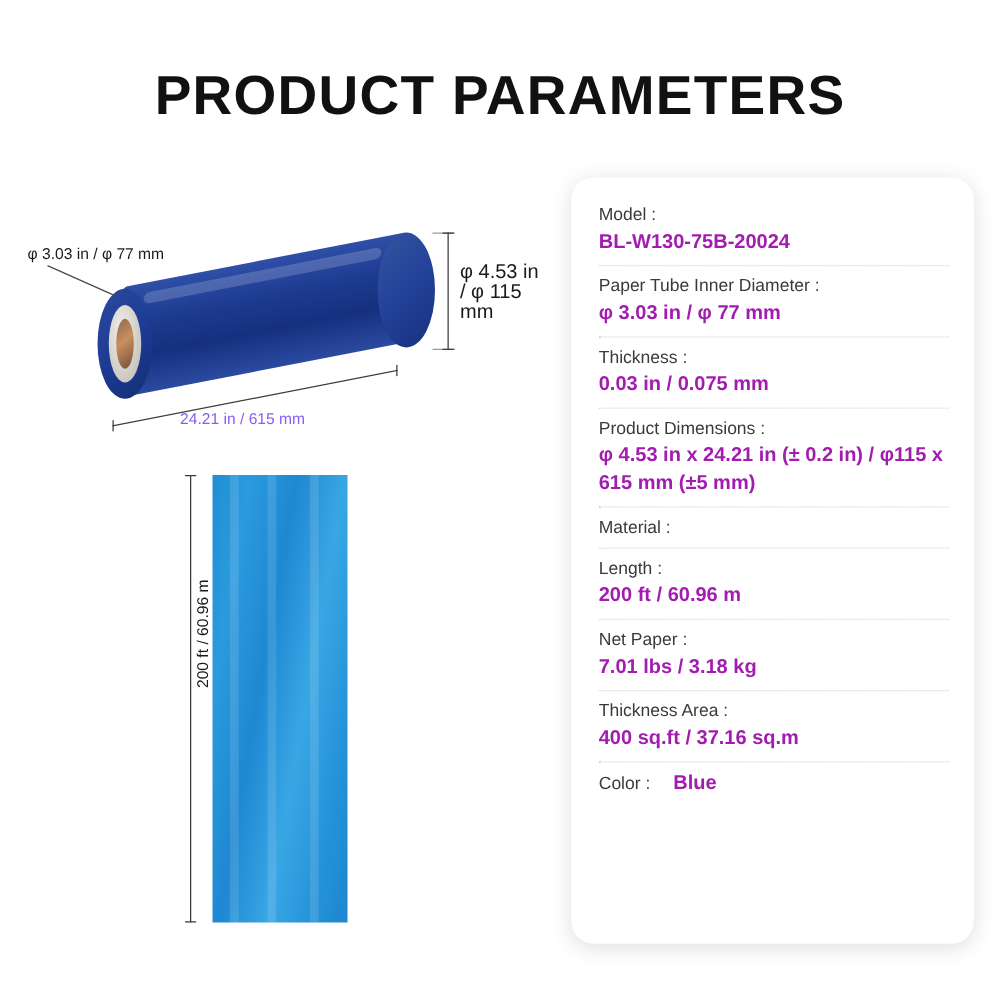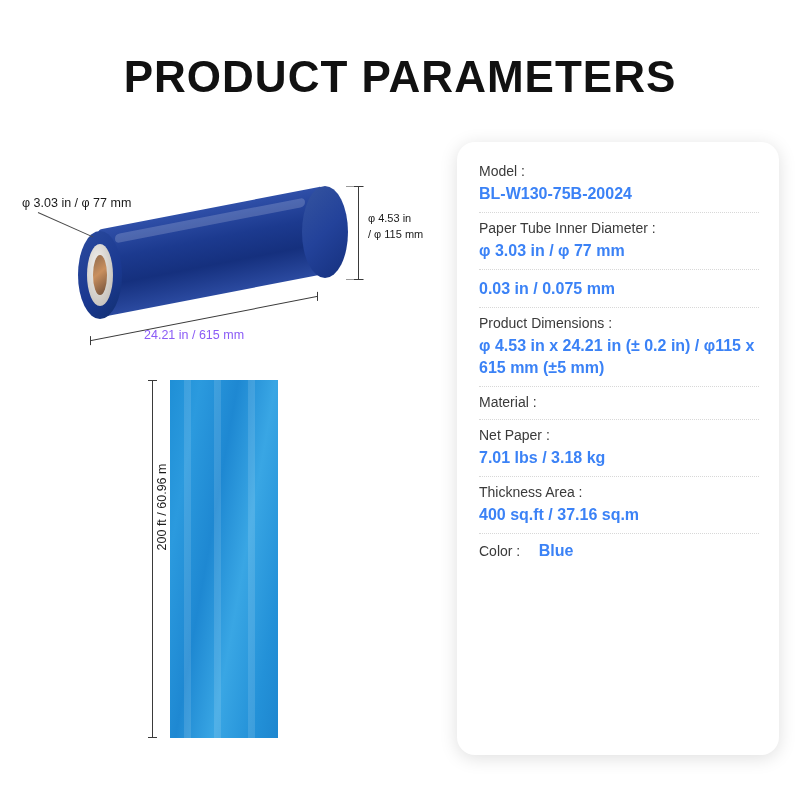--- a/index.html
+++ b/index.html
@@ -162,21 +162,21 @@
     left: 326px;
     top: 119px;
     width: 18px;
     height: 1px;
     background: #9a9a9a;
   }
   .label-outer {
     position: absolute;
     left: 348px;
     top: 50px;
-    font-size: 11px;
+    font-size: 16px;
     line-height: 16px;
     color: #1a1a1a;
   }
 
   
   .hline-len {
     position: absolute;
     left: 70px;
     top: 158px;
     width: 228px;
@@ -274,21 +274,21 @@
     border-bottom: none;
   }
   .spec-label {
     font-size: 14px;
     color: #3a3a3a;
     line-height: 19px;
   }
   .spec-value {
     font-size: 16px;
     font-weight: bold;
-    color: #3b82f6;
+    color: #a21caf;
     line-height: 22px;
     margin-top: 2px;
   }
   .spec-row.inline .spec-label,
   .spec-row.inline .spec-value {
     display: inline;
     margin-top: 0;
   }
   .spec-row.inline .spec-value {
     margin-left: 14px;
@@ -342,32 +342,37 @@
       <div class="spec-label">Model :</div>
       <div class="spec-value">BL-W130-75B-20024</div>
     </div>
 
     <div class="spec-row">
       <div class="spec-label">Paper Tube Inner Diameter :</div>
       <div class="spec-value">φ 3.03 in / φ 77 mm</div>
     </div>
 
     <div class="spec-row">
+      <div class="spec-label">Thickness :</div>
       <div class="spec-value">0.03 in / 0.075 mm</div>
     </div>
 
     <div class="spec-row">
       <div class="spec-label">Product Dimensions :</div>
       <div class="spec-value">φ 4.53 in x 24.21 in (± 0.2 in) / φ115 x 615 mm (±5 mm)</div>
     </div>
 
     <div class="spec-row">
       <div class="spec-label">Material :</div>
     </div>
 
+    <div class="spec-row">
+      <div class="spec-label">Length :</div>
+      <div class="spec-value">200 ft / 60.96 m</div>
+    </div>
 
     <div class="spec-row">
       <div class="spec-label">Net Paper :</div>
       <div class="spec-value">7.01 lbs / 3.18 kg</div>
     </div>
 
     <div class="spec-row">
       <div class="spec-label">Thickness Area :</div>
       <div class="spec-value">400 sq.ft / 37.16 sq.m</div>
     </div>

